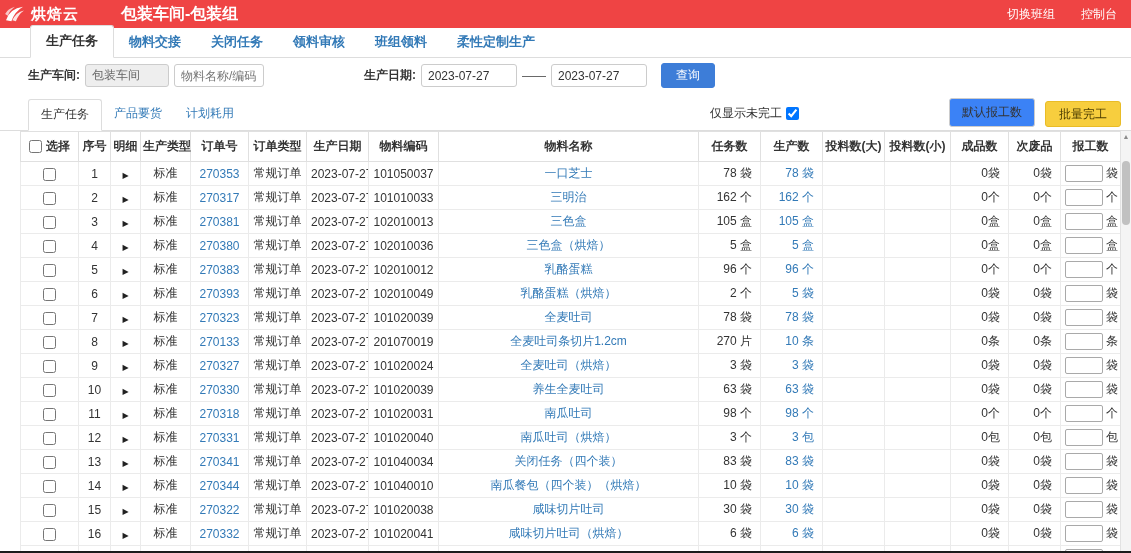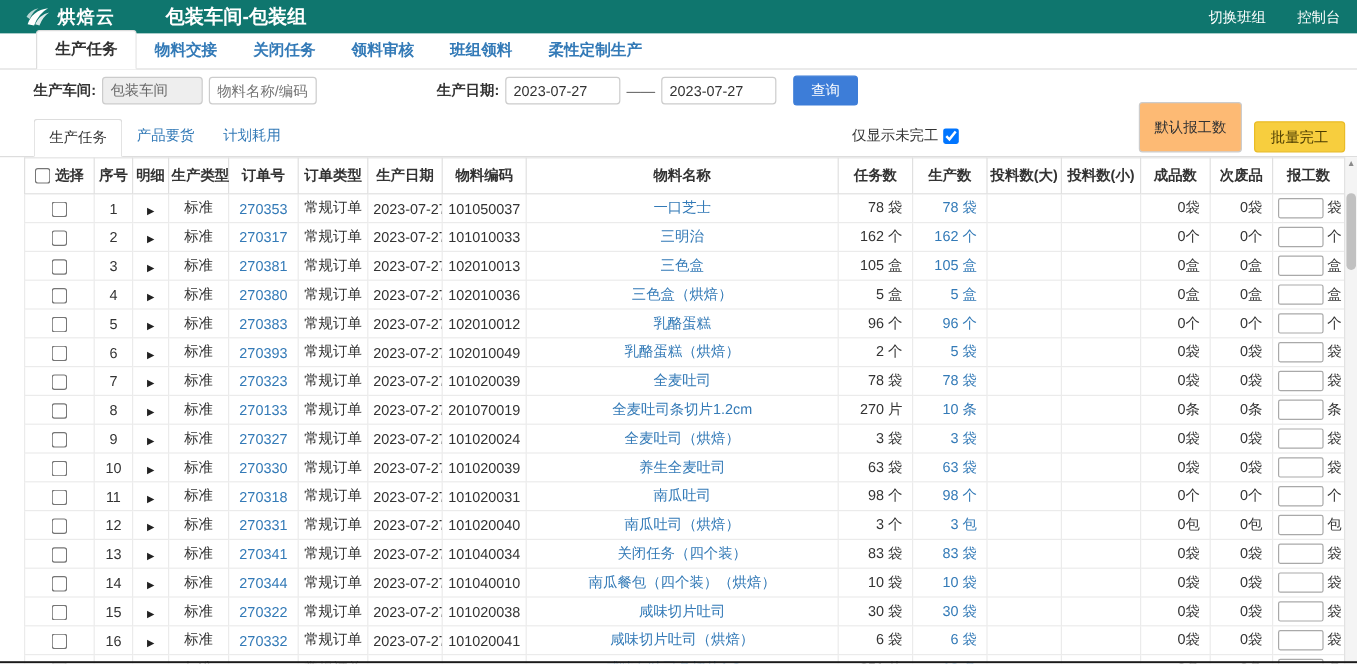--- a/index.html
+++ b/index.html
@@ -1,21 +1,21 @@
 <!DOCTYPE html>
 <html><head>
 <meta charset="utf-8">
 <style>
   * { box-sizing: border-box; margin: 0; padding: 0; }
   html,body { width:1131px; height:553px; overflow:hidden; }
   body { font-family:"Liberation Sans","DejaVu Sans",sans-serif; background:#fff; color:#333; }
   .app { position:relative; width:1131px; height:553px; overflow:hidden; background:#fff; }
 
   
-  .topbar { height:28px; background:#0f766e; display:flex; align-items:center; padding:0 14px 0 21px; color:#fff; }
+  .topbar { height:28px; background:#ef4444; display:flex; align-items:center; padding:0 14px 0 4px; color:#fff; }
   .brand { display:flex; align-items:center; gap:5px; font-size:15px; font-weight:bold; letter-spacing:1px; }
   .brand svg { display:block; }
   .workshop { margin-left:42px; font-size:16px; font-weight:bold; }
   .top-links { margin-left:auto; display:flex; gap:26px; font-size:12px; }
   .top-links span { cursor:pointer; }
 
   
   .main-tabs { height:30px; background:#fff; border-bottom:1px solid #ddd; display:flex; align-items:flex-end; padding-left:30px; }
   .main-tab { font-size:13px; font-weight:bold; color:#337ab7; padding:6px 15px 7px; cursor:pointer; margin-bottom:-1px; white-space:nowrap; }
   .main-tab.active { color:#333; background:#fff; border:1px solid #ddd; border-bottom:1px solid #fff; border-radius:3px 3px 0 0; }
@@ -29,21 +29,21 @@
   .tbox.date { width:96px; }
   .dash { margin:0 5px; color:#555; }
   .spacer-filter { width:100px; }
   .btn-search { margin-left:14px; height:25px; padding:0 14px; background:#3d7dd8; color:#fff; border:1px solid #3d7dd8; border-radius:3px; font-size:12px; cursor:pointer; font-family:inherit; }
 
   
   .toolbar-row { display:flex; align-items:flex-end; border-bottom:1px solid #ddd; padding:2px 10px 0 28px; height:38px; }
   .sub-tab { font-size:12px; color:#337ab7; padding:6px 12px 7px; cursor:pointer; margin-bottom:-1px; white-space:nowrap; }
   .sub-tab.active { color:#333; border:1px solid #ddd; border-bottom:1px solid #fff; border-radius:3px 3px 0 0; background:#fff; }
   .only-unfinished { margin-left:auto; display:flex; align-items:center; gap:4px; font-size:12px; color:#333; margin-bottom:8px; }
-  .btn-grey { margin-left:150px; margin-bottom:3px; height:42px; padding:0 12px; background:#fdba74; border:1px solid #ccc; border-radius:3px; font-size:12px; color:#333; cursor:pointer; font-family:inherit; }
+  .btn-grey { margin-left:150px; margin-bottom:3px; height:29px; padding:0 12px; background:#3b82f6; border:1px solid #ccc; border-radius:3px; font-size:12px; color:#333; cursor:pointer; font-family:inherit; }
   .btn-yellow { margin-left:10px; margin-bottom:3px; height:26px; padding:0 13px; background:#f7ce3e; border:1px solid #e9bc27; border-radius:3px; font-size:12px; color:#4a3b00; cursor:pointer; font-family:inherit; }
 
   
   .table-wrap { position:relative; margin-left:20px; width:1111px; height:425px; overflow:hidden; }
   table { border-collapse:collapse; table-layout:fixed; width:1100px; }
   th { font-size:12px; font-weight:bold; color:#333; border:1px solid #e0e0e0; padding:6px 2px; background:#fff; text-align:center; white-space:nowrap; }
   td { font-size:12px; color:#333; border:1px solid #ebebeb; height:24px; padding:1px 4px; text-align:center; white-space:nowrap; overflow:hidden; }
   td.num { text-align:right; padding-right:8px; }
   td.blue, a.cell-link { color:#337ab7; text-decoration:none; }
   .expander { font-size:8px; color:#222; cursor:pointer; }

